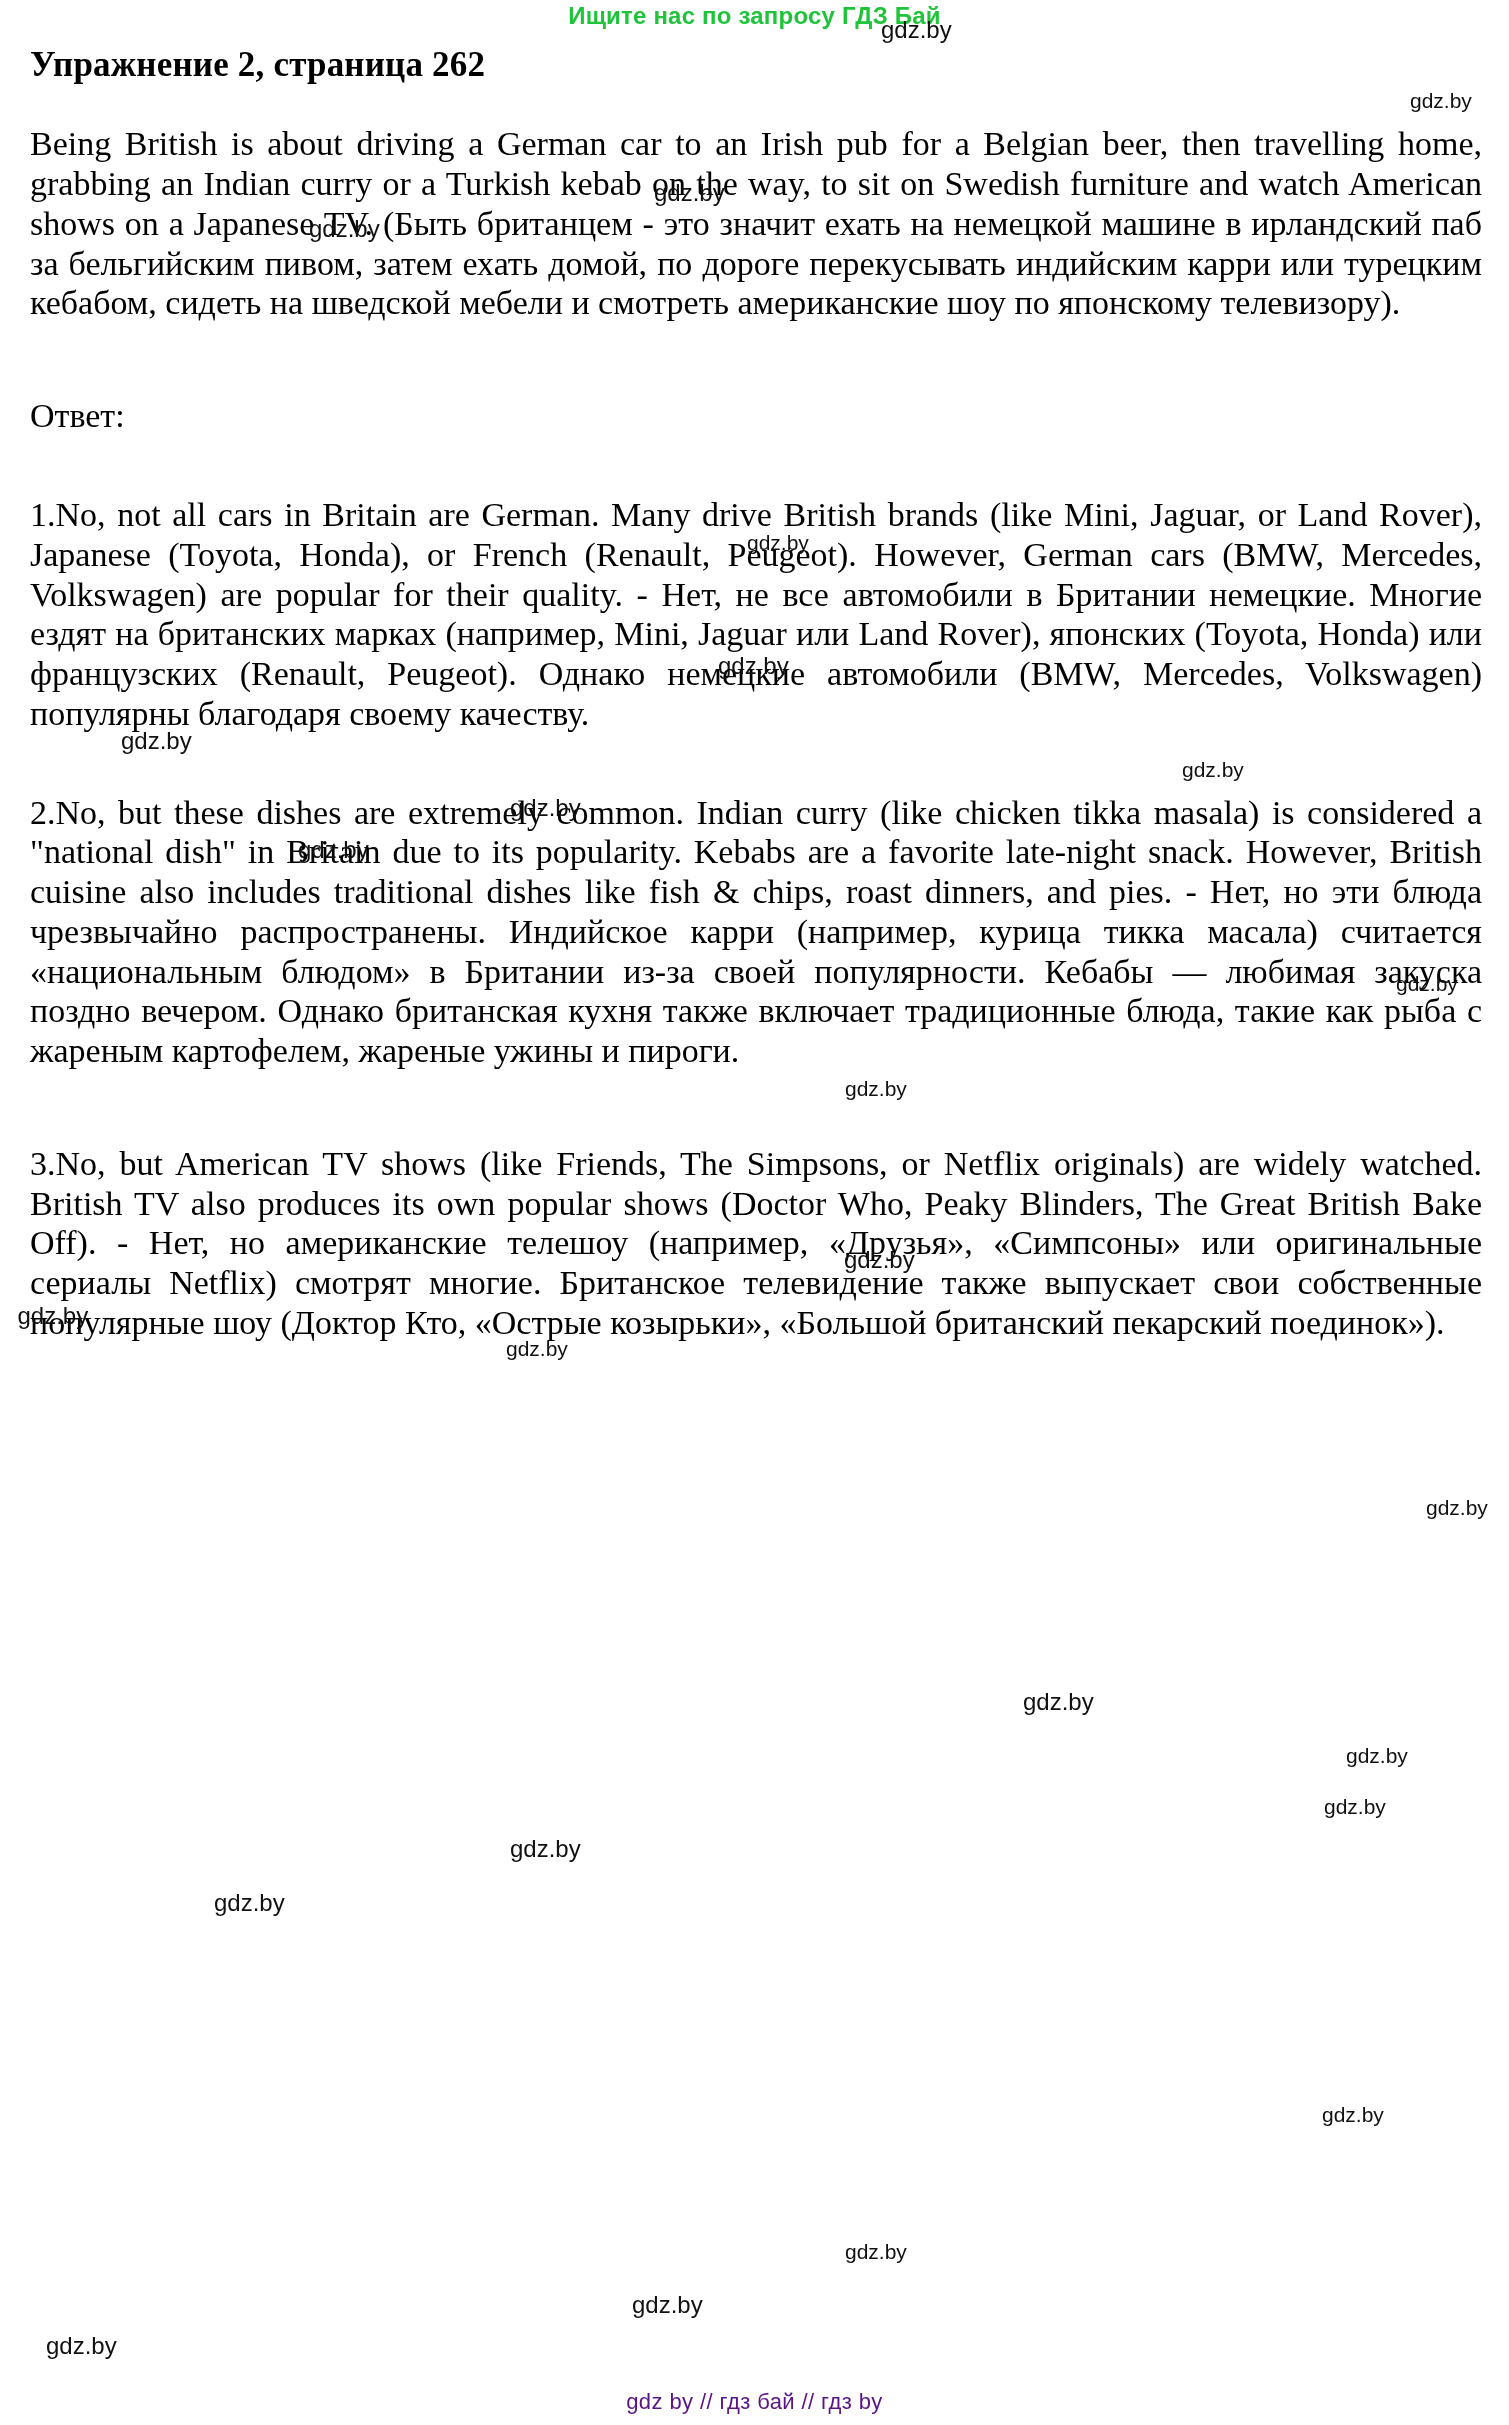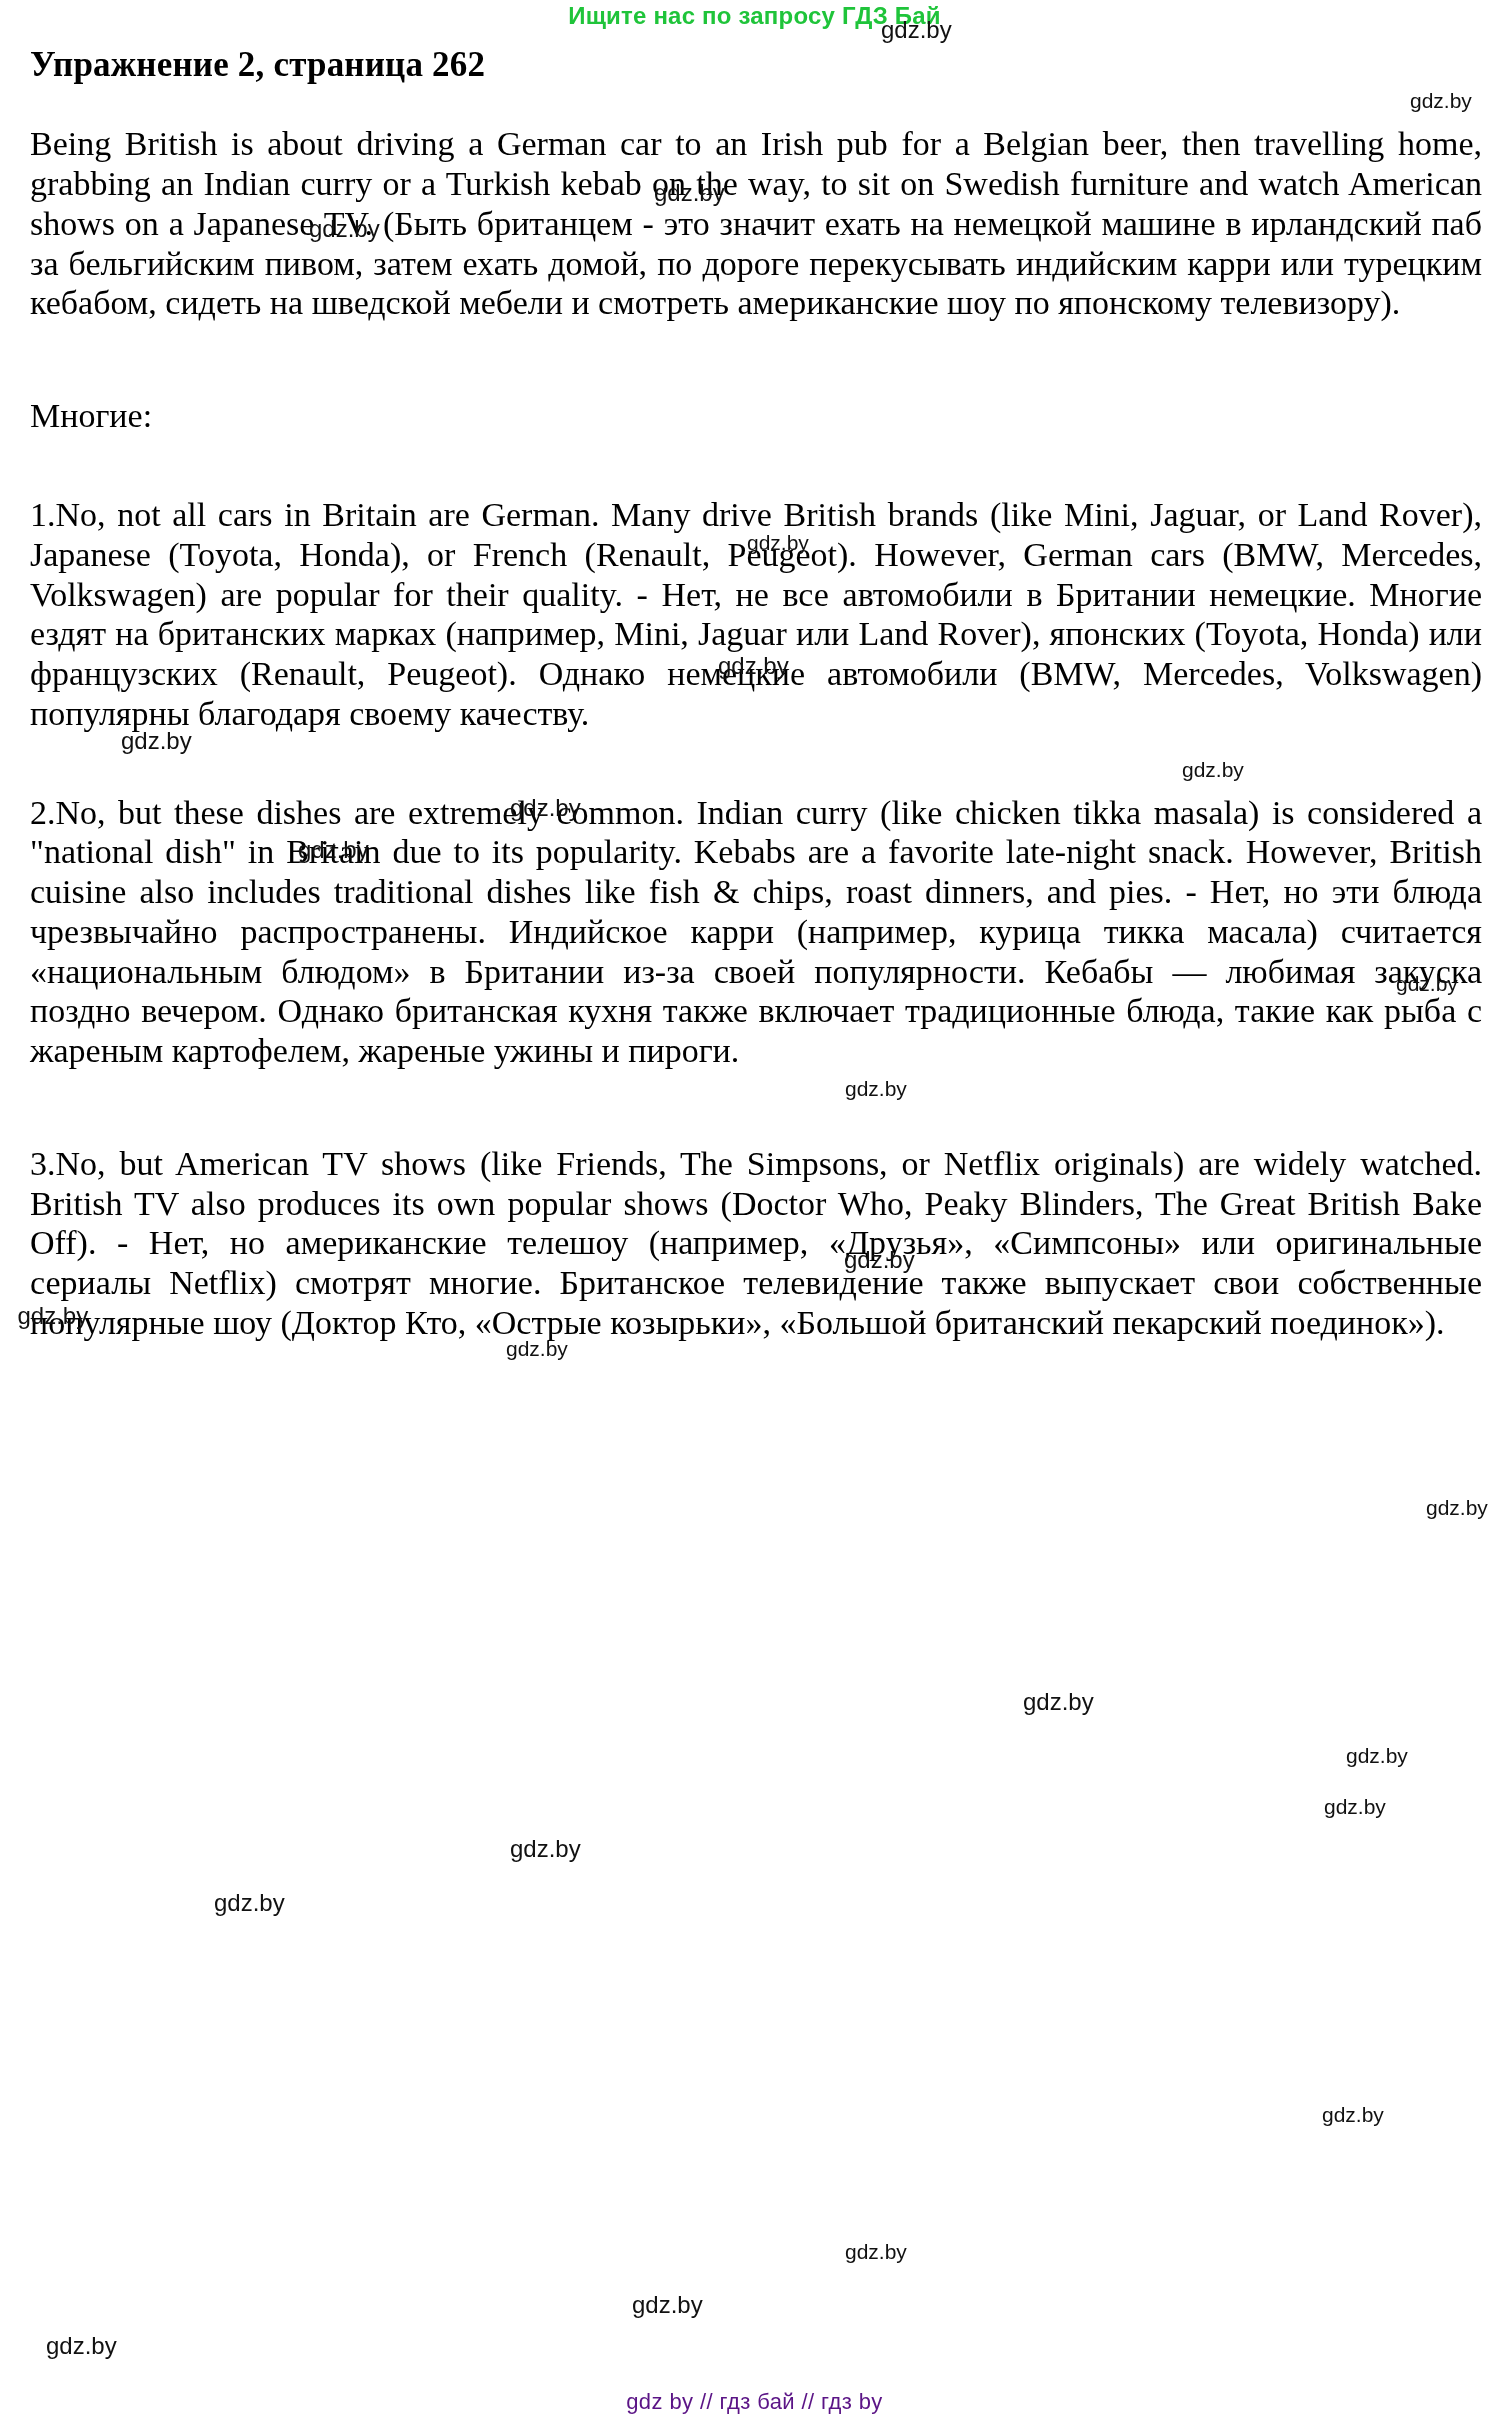--- a/index.html
+++ b/index.html
@@ -100,21 +100,21 @@
 
     <h1 class="ex-title">Упражнение 2, страница 262</h1>
 
 
     <div class="gap-md"></div>
 
     <p class="para">Being British is about driving a German car to an Irish pub for a Belgian beer, then travelling home, grabbing an Indian curry or a Turkish kebab on the way, to sit on Swedish furniture and watch American shows on a Japanese TV. (Быть британцем - это значит ехать на немецкой машине в ирландский паб за бельгийским пивом, затем ехать домой, по дороге перекусывать индийским карри или турецким кебабом, сидеть на шведской мебели и смотреть американские шоу по японскому телевизору).</p>
 
     <div class="gap-xl"></div>
 
-    <p class="answer-label">Многие:</p>
+    <p class="answer-label">Ответ:</p>
 
     <div class="gap-lg"></div>
 
     <p class="para">1.No, not all cars in Britain are German. Many drive British brands (like Mini, Jaguar, or Land Rover), Japanese (Toyota, Honda), or French (Renault, Peugeot). However, German cars (BMW, Mercedes, Volkswagen) are popular for their quality. - Нет, не все автомобили в Британии немецкие. Многие ездят на британских марках (например, Mini, Jaguar или Land Rover), японских (Toyota, Honda) или французских (Renault, Peugeot). Однако немецкие автомобили (BMW, Mercedes, Volkswagen) популярны благодаря своему качеству.</p>
 
     <div class="gap-lg"></div>
 
     <p class="para">2.No, but these dishes are extremely common. Indian curry (like chicken tikka masala) is considered a "national dish" in Britain due to its popularity. Kebabs are a favorite late-night snack. However, British cuisine also includes traditional dishes like fish &amp; chips, roast dinners, and pies. - Нет, но эти блюда чрезвычайно распространены. Индийское карри (например, курица тикка масала) считается «национальным блюдом» в Британии из-за своей популярности. Кебабы — любимая закуска поздно вечером. Однако британская кухня также включает традиционные блюда, такие как рыба с жареным картофелем, жареные ужины и пироги.</p>
 
     <div class="gap-xl"></div>

